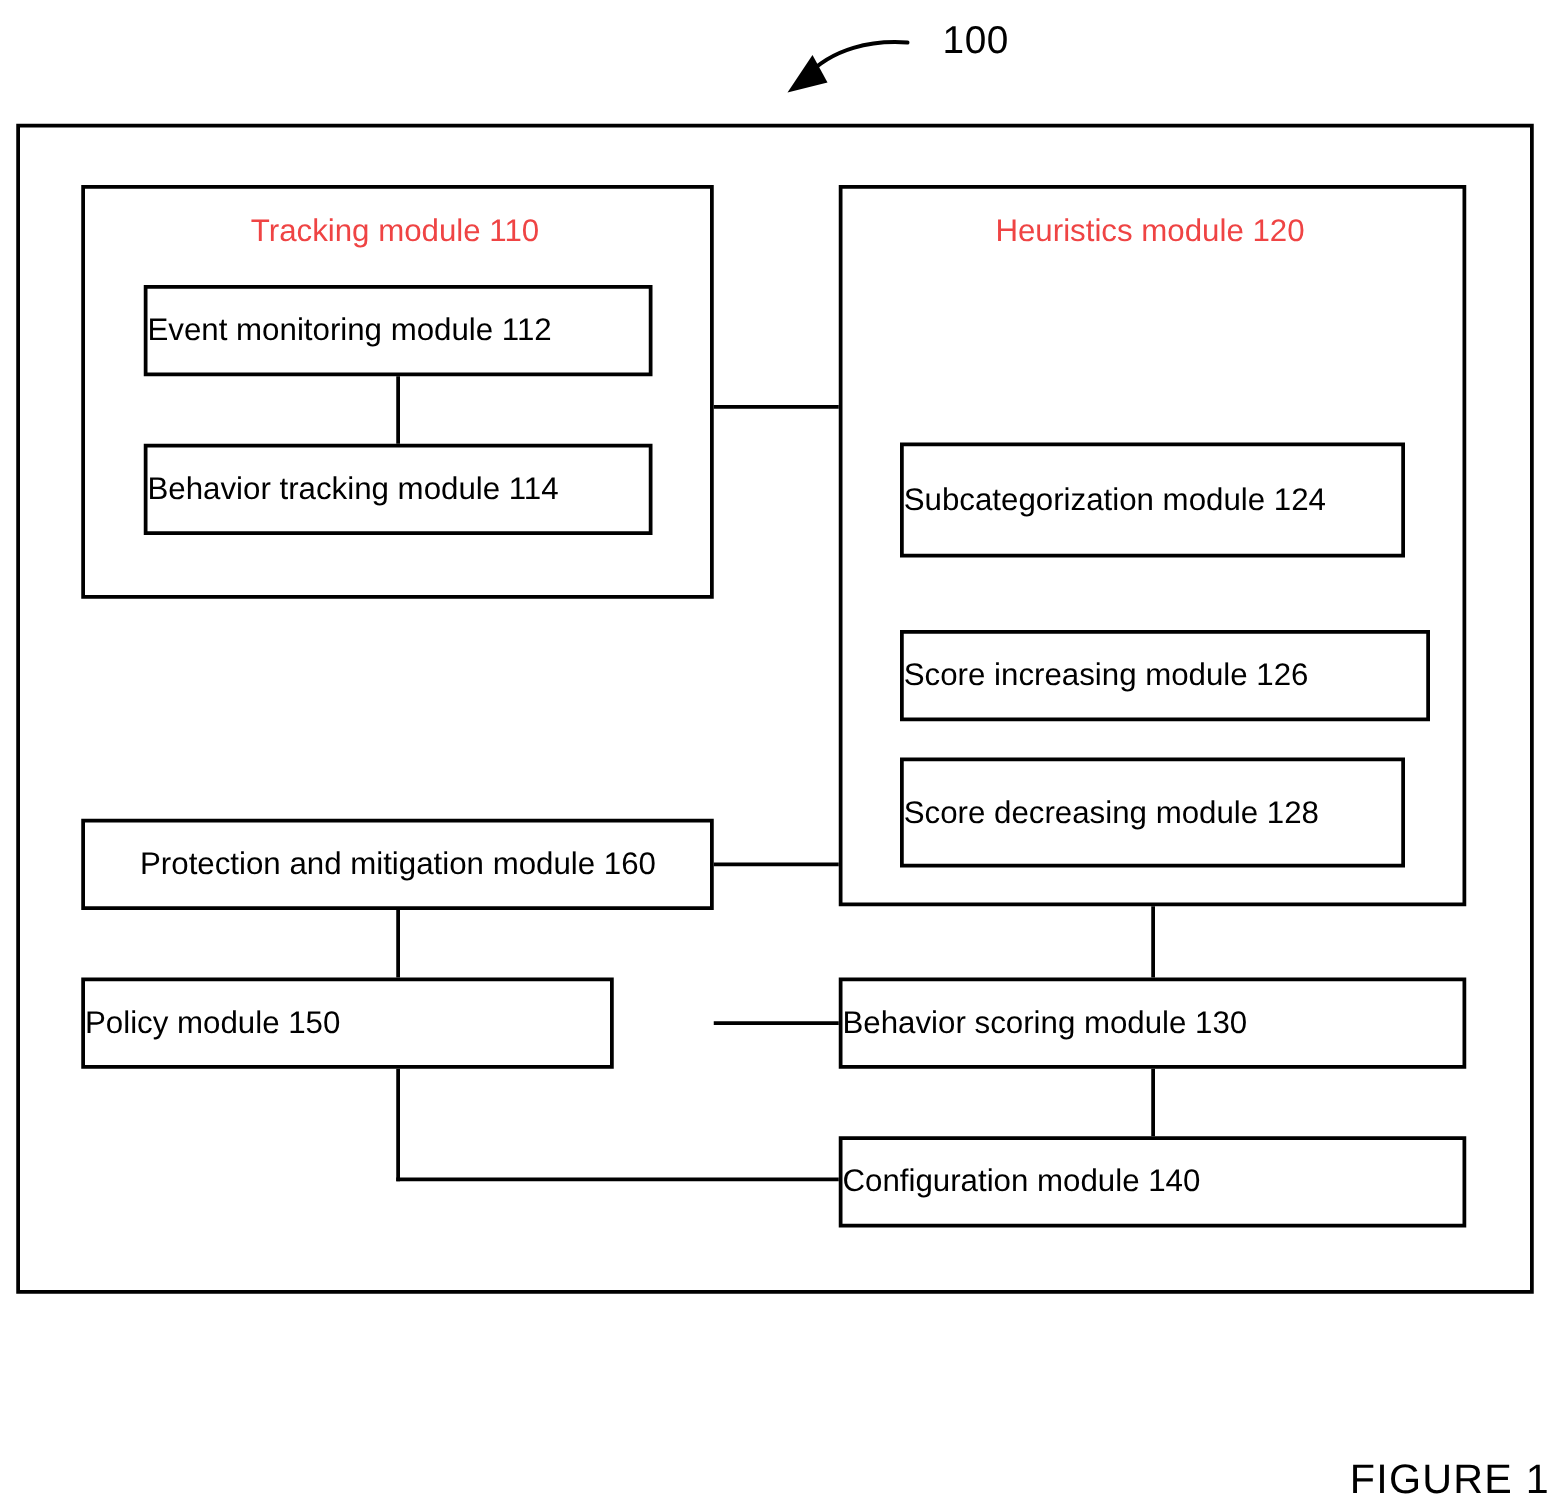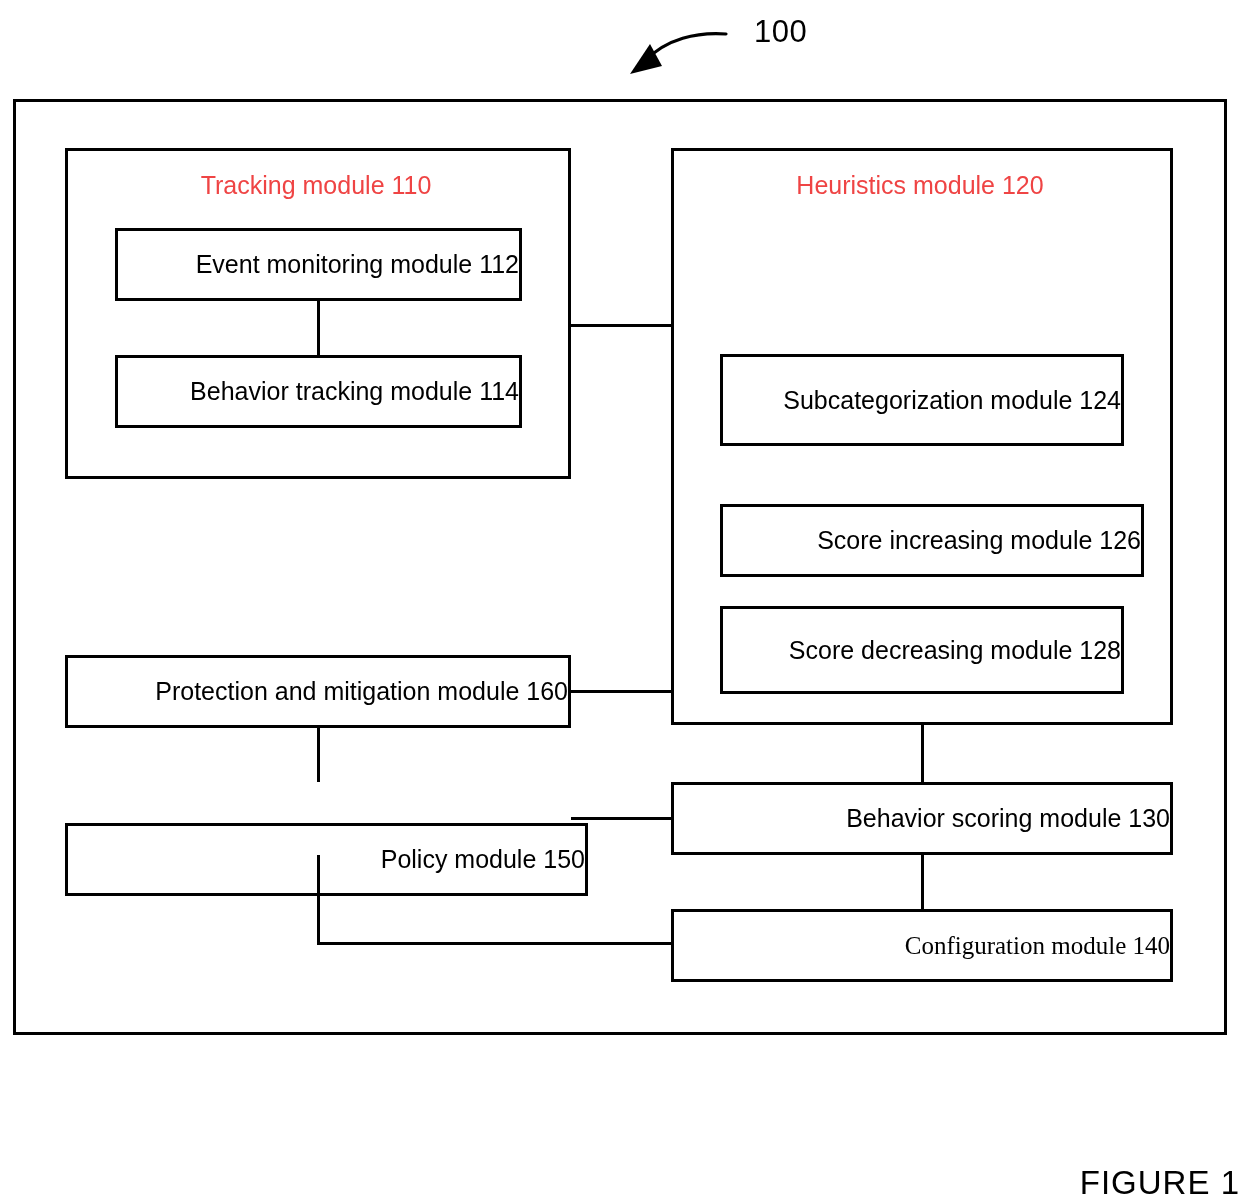--- a/index.html
+++ b/index.html
@@ -47,21 +47,21 @@
     font-size: 25px;
     white-space: nowrap;
     color: #ef4444;
   }
 
   .mod-box {
     border: 3px solid #000;
     background: #ffffff;
     display: flex;
     align-items: center;
-    justify-content: flex-end;
+    justify-content: flex-start;
   }
   .mod-label {
     font-size: 25px;
     white-space: nowrap;
     color: #000;
     line-height: 1;
   }
 
   .conn {
     background: #000;
@@ -120,33 +120,33 @@
   <div class="abs mod-box" style="left:720px; top:504px; width:424px; height:73px;">
     <span class="mod-label">Score increasing module 126</span>
   </div>
 
   <div class="abs mod-box" style="left:720px; top:606px; width:404px; height:88px;">
     <span class="mod-label">Score decreasing module 128</span>
   </div>
 
   <div class="abs conn conn-h" style="left:571px; top:324px; width:100px;"></div>
 
-  <div class="abs mod-box" style="left:65px; top:655px; width:506px; height:73px;">
+  <div class="abs mod-box" style="left:65px; top:655px; width:506px; height:73px;padding-left:44px;">
     <span class="mod-label">Protection and mitigation module 160</span>
   </div>
 
-  <div class="abs mod-box" style="left:65px; top:782px; width:523px; height:73px;margin-top:41px;">
+  <div class="abs mod-box" style="left:65px; top:782px; width:426px; height:73px;">
     <span class="mod-label">Policy module 150</span>
   </div>
 
   <div class="abs mod-box" style="left:671px; top:782px; width:502px; height:73px;">
     <span class="mod-label">Behavior scoring module 130</span>
   </div>
 
-  <div class="abs mod-box" style="left:671px; top:909px; width:502px; height:73px;font-family:Liberation Serif, serif;">
+  <div class="abs mod-box" style="left:671px; top:909px; width:502px; height:73px;">
     <span class="mod-label">Configuration module 140</span>
   </div>
 
   <div class="abs conn conn-h" style="left:571px; top:690px; width:100px;"></div>
 
   <div class="abs conn conn-v" style="left:317px; top:728px; height:54px;"></div>
 
   <div class="abs conn conn-h" style="left:571px; top:817px; width:100px;"></div>
 
   <div class="abs conn conn-v" style="left:921px; top:725px; height:57px;"></div>

